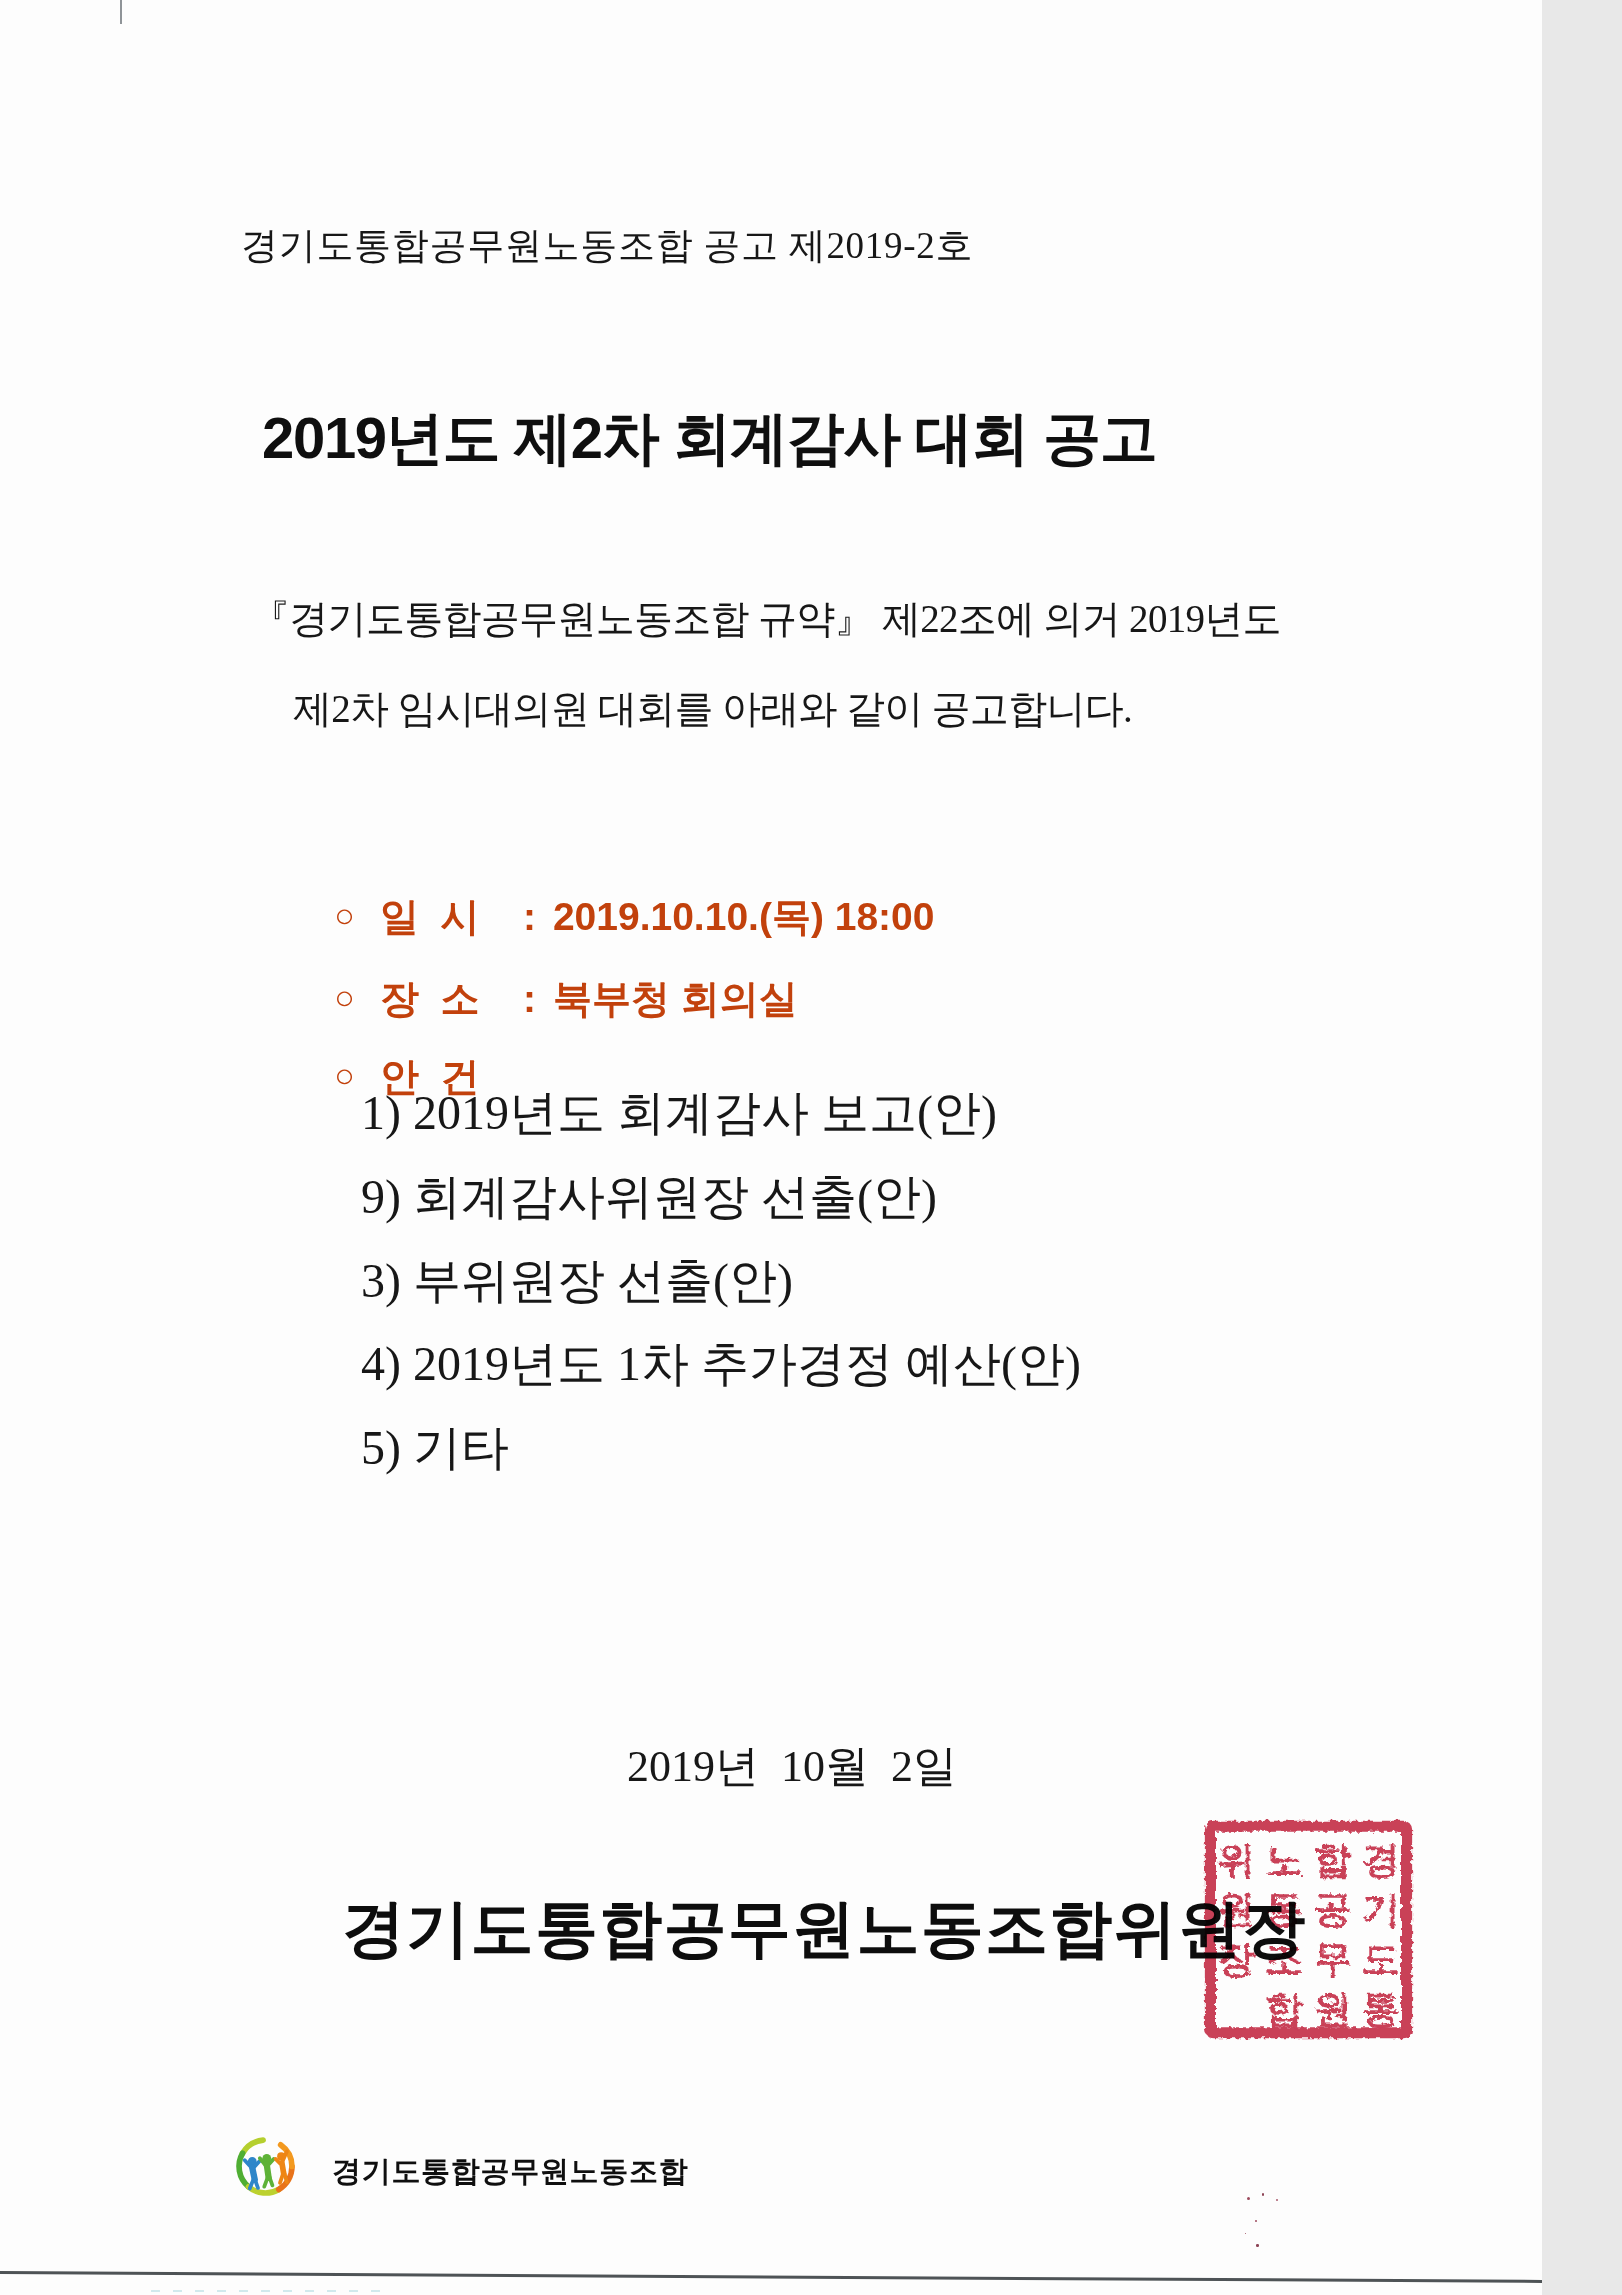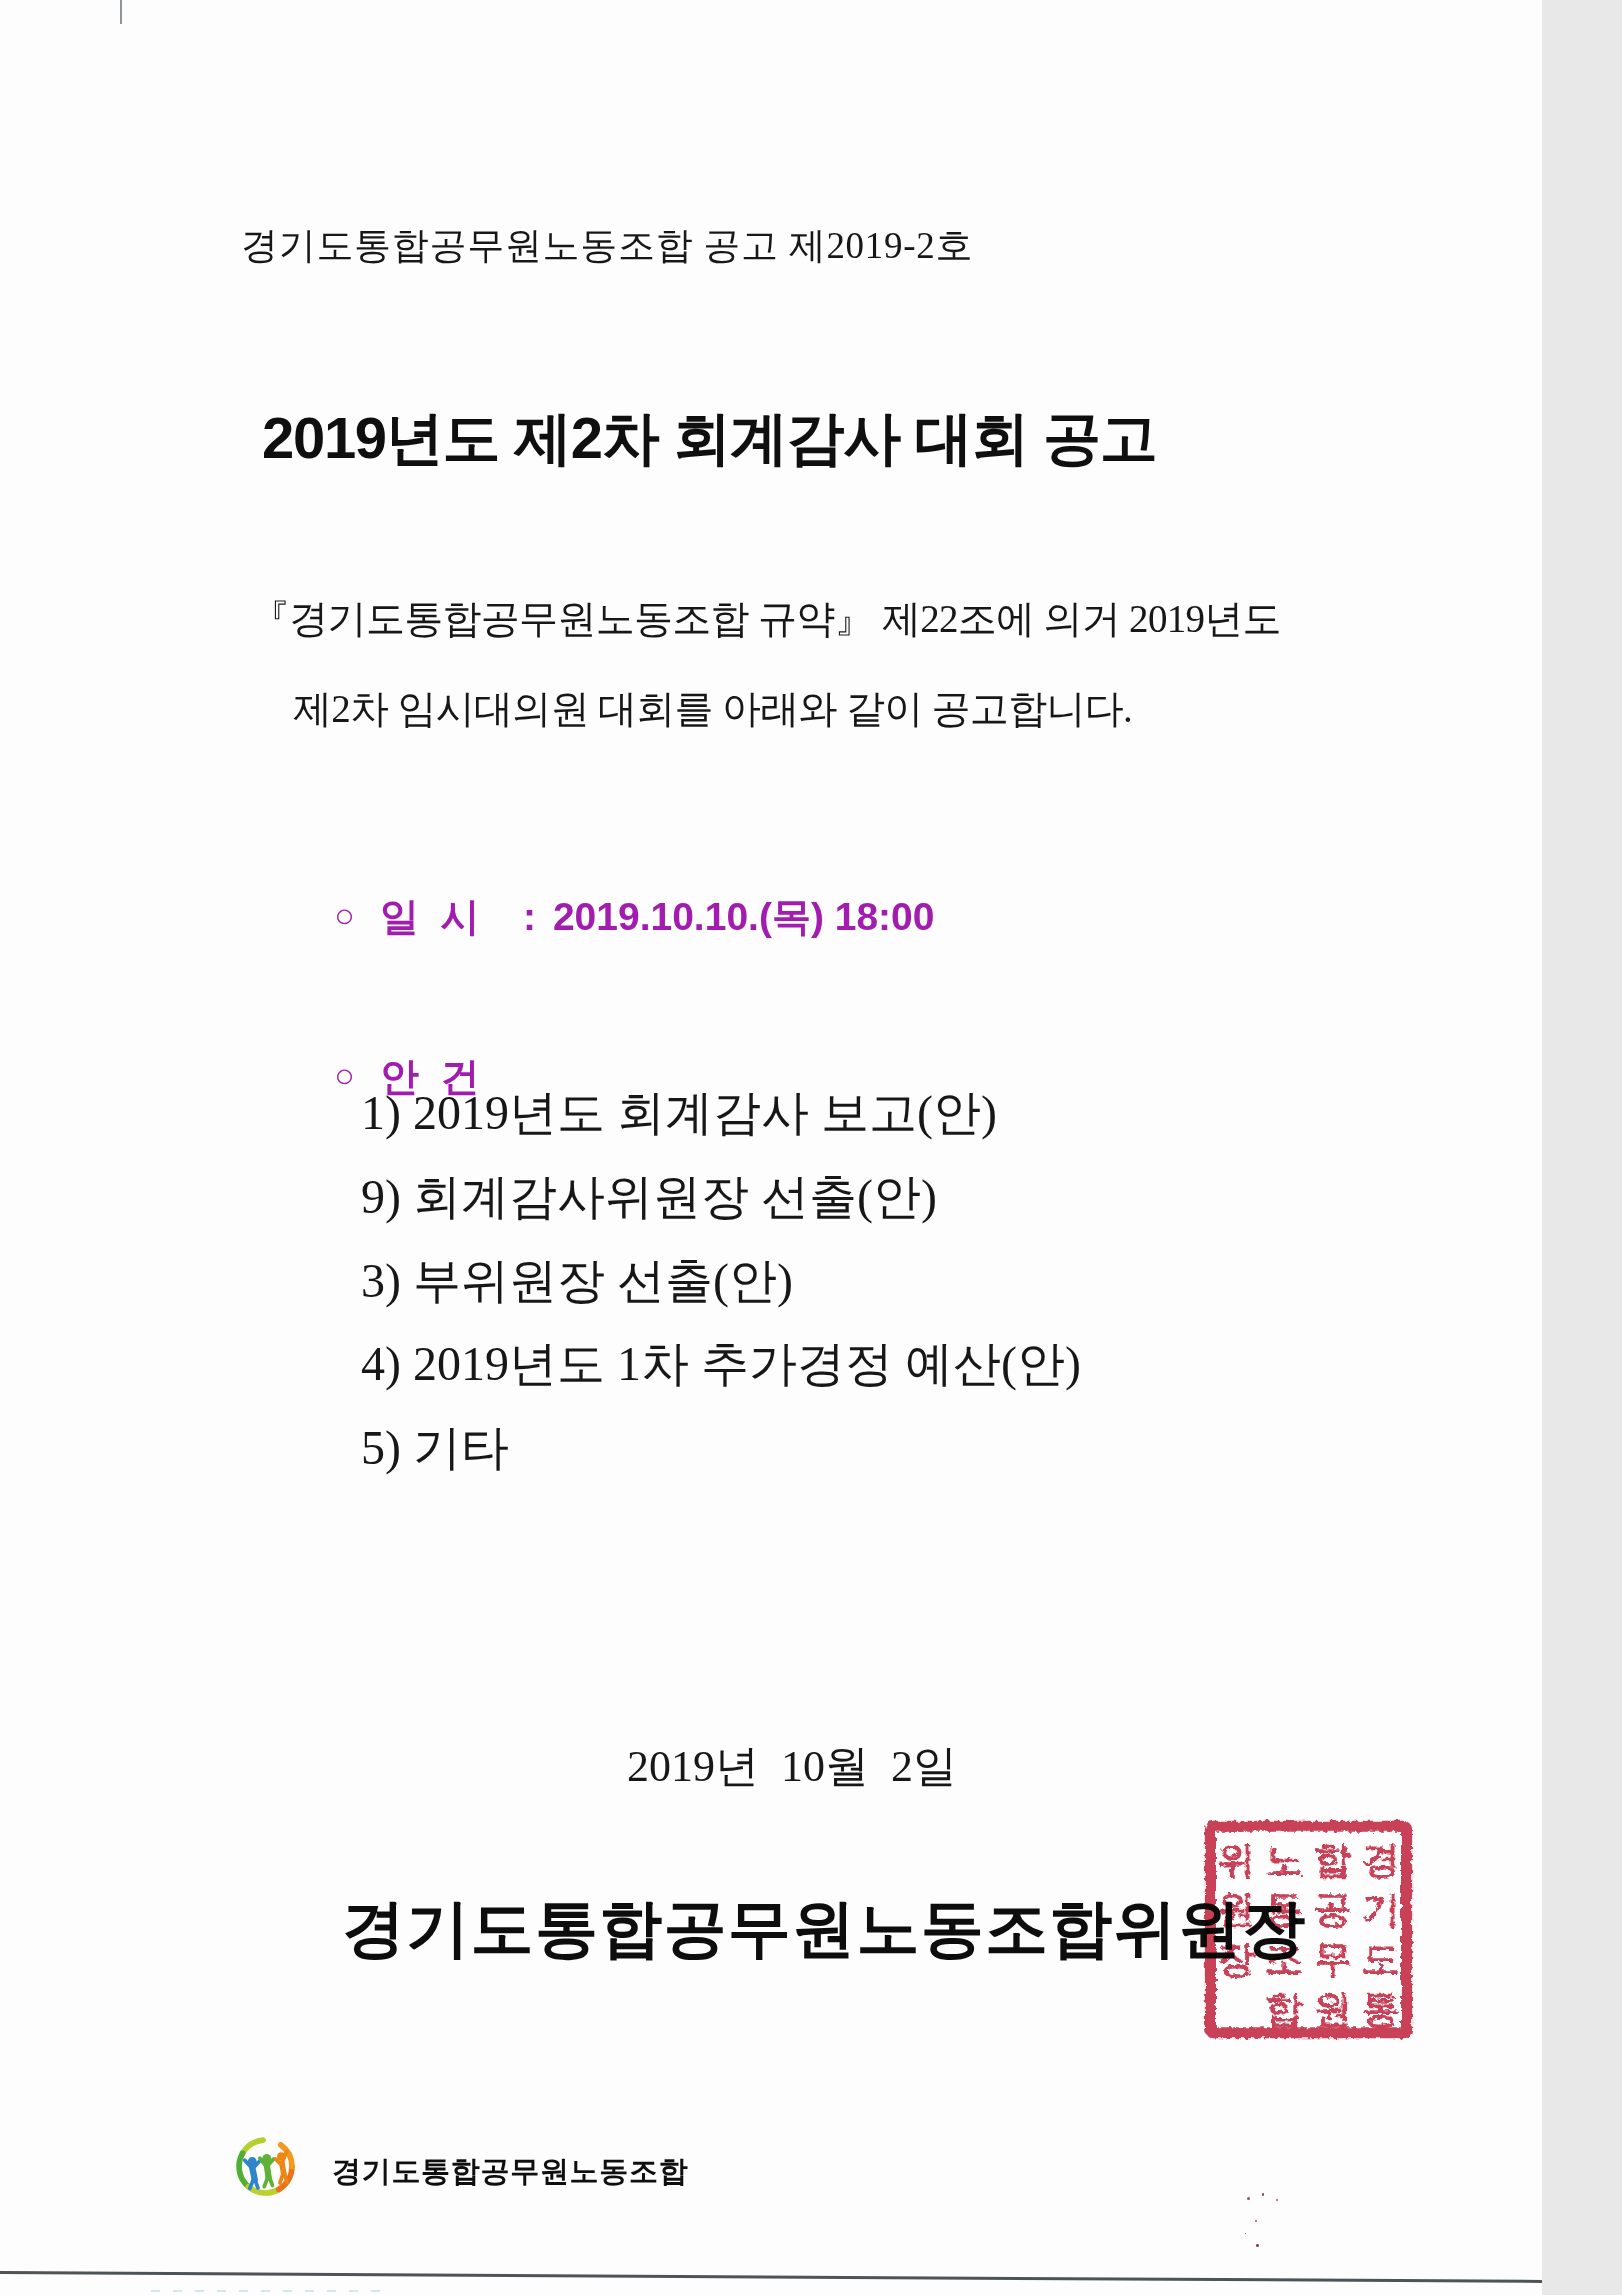--- a/index.html
+++ b/index.html
@@ -5,21 +5,21 @@
   html,body{margin:0;padding:0;background:#e8e8e8;}
   .page{position:relative;width:1542px;height:2295px;background:#fdfdfd;
         font-family:"Liberation Serif",serif;color:#171717;overflow:hidden;}
   .abs{position:absolute;}
   .notice-no{left:241px;top:221px;font-size:37px;letter-spacing:0.7px;white-space:pre;}
   .doc-title{left:262px;top:400px;margin:0;font-size:58px;font-weight:bold;
         font-family:"Liberation Sans",sans-serif;letter-spacing:-1.3px;white-space:pre;color:#0f0f0f;}
   .body-line{margin:0;font-size:39px;letter-spacing:-0.7px;white-space:pre;}
   .bl1{left:251px;top:592px;}
   .bl2{left:293px;top:682px;}
-  .detail{font-family:"Liberation Sans",sans-serif;font-weight:bold;font-size:39px;white-space:pre;color:#a21caf;}
+  .detail{font-family:"Liberation Sans",sans-serif;font-weight:bold;font-size:39px;white-space:pre;color:#c2410c;}
   .d1{left:291px;top:846px;}
   .d2{left:291px;top:928px;}
   .d3{left:291px;top:1006px;}
   .detail .marker{font-size:34px;margin-right:25px;position:relative;top:-2.6px;font-weight:normal;}
   .detail .label{display:inline-block;width:143px;}
   .detail .sep{margin-right:17px;}
   .agenda{left:361px;font-size:48px;white-space:pre;text-align:center;}
   .a1{top:1081px}.a2{top:1165px}.a3{top:1249px}.a4{top:1332px}.a5{top:1416px}
   .date-line{left:627px;top:1703px;font-size:44px;white-space:pre;margin-top:34px;}
   .signer{left:342px;top:1886px;font-size:63px;font-weight:bold;white-space:pre;
@@ -53,20 +53,23 @@
 
   <div class="abs notice-no">경기도통합공무원노동조합 공고 제2019-2호</div>
 
   <h1 class="abs doc-title">2019년도 제2차 회계감사 대회 공고</h1>
 
   <p class="abs body-line bl1">『경기도통합공무원노동조합 규약』 제22조에 의거 2019년도</p>
   <p class="abs body-line bl2">제2차 임시대의원 대회를 아래와 같이 공고합니다.</p>
 
   <div class="abs detail d1">
     <span class="marker">○</span><span class="label">일  시</span><span class="sep">:</span><span class="value">2019.10.10.(목) 18:00</span>
+  </div>
+  <div class="abs detail d2">
+    <span class="marker">○</span><span class="label">장  소</span><span class="sep">:</span><span class="value">북부청 회의실</span>
   </div>
   <div class="abs detail d3">
     <span class="marker">○</span><span class="label">안  건</span><span class="sep"></span><span class="value"></span>
   </div>
 
   <div class="abs agenda a1">1) 2019년도 회계감사 보고(안)</div>
   <div class="abs agenda a2">9) 회계감사위원장 선출(안)</div>
   <div class="abs agenda a3">3) 부위원장 선출(안)</div>
   <div class="abs agenda a4">4) 2019년도 1차 추가경정 예산(안)</div>
   <div class="abs agenda a5">5) 기타</div>

